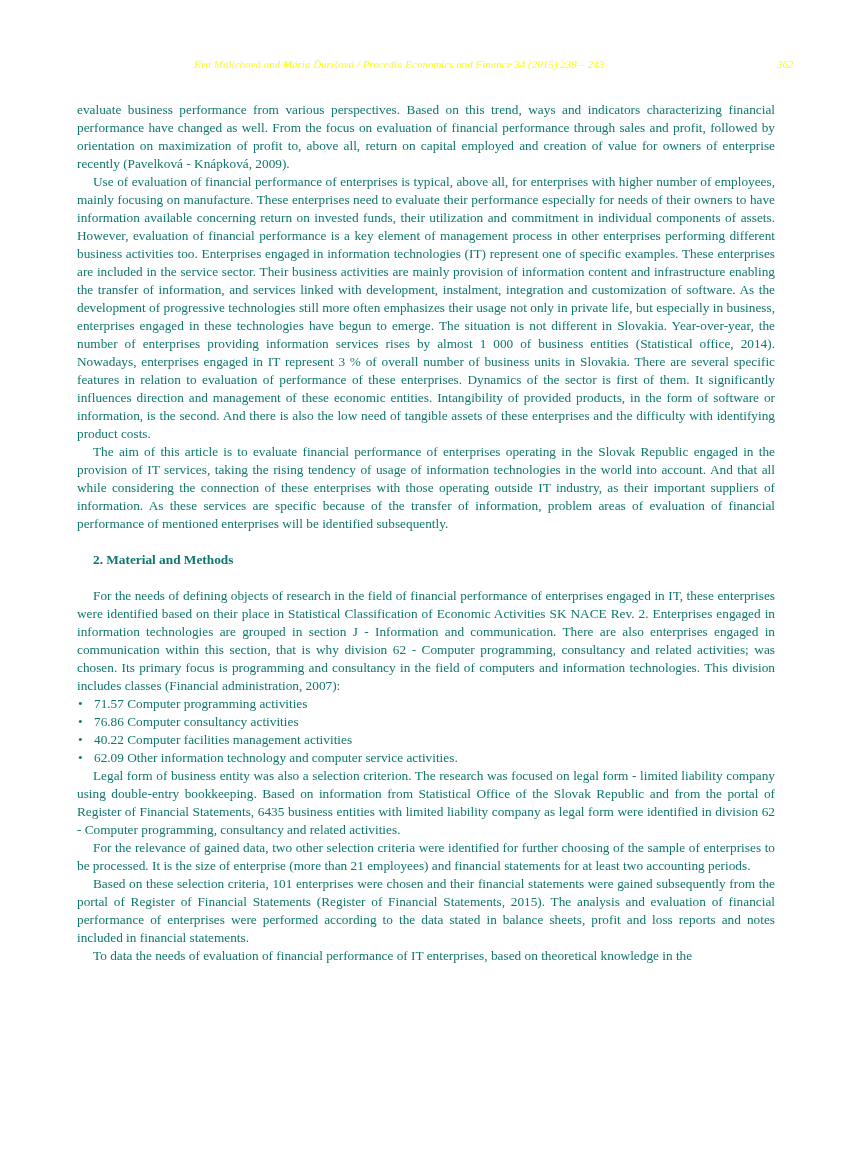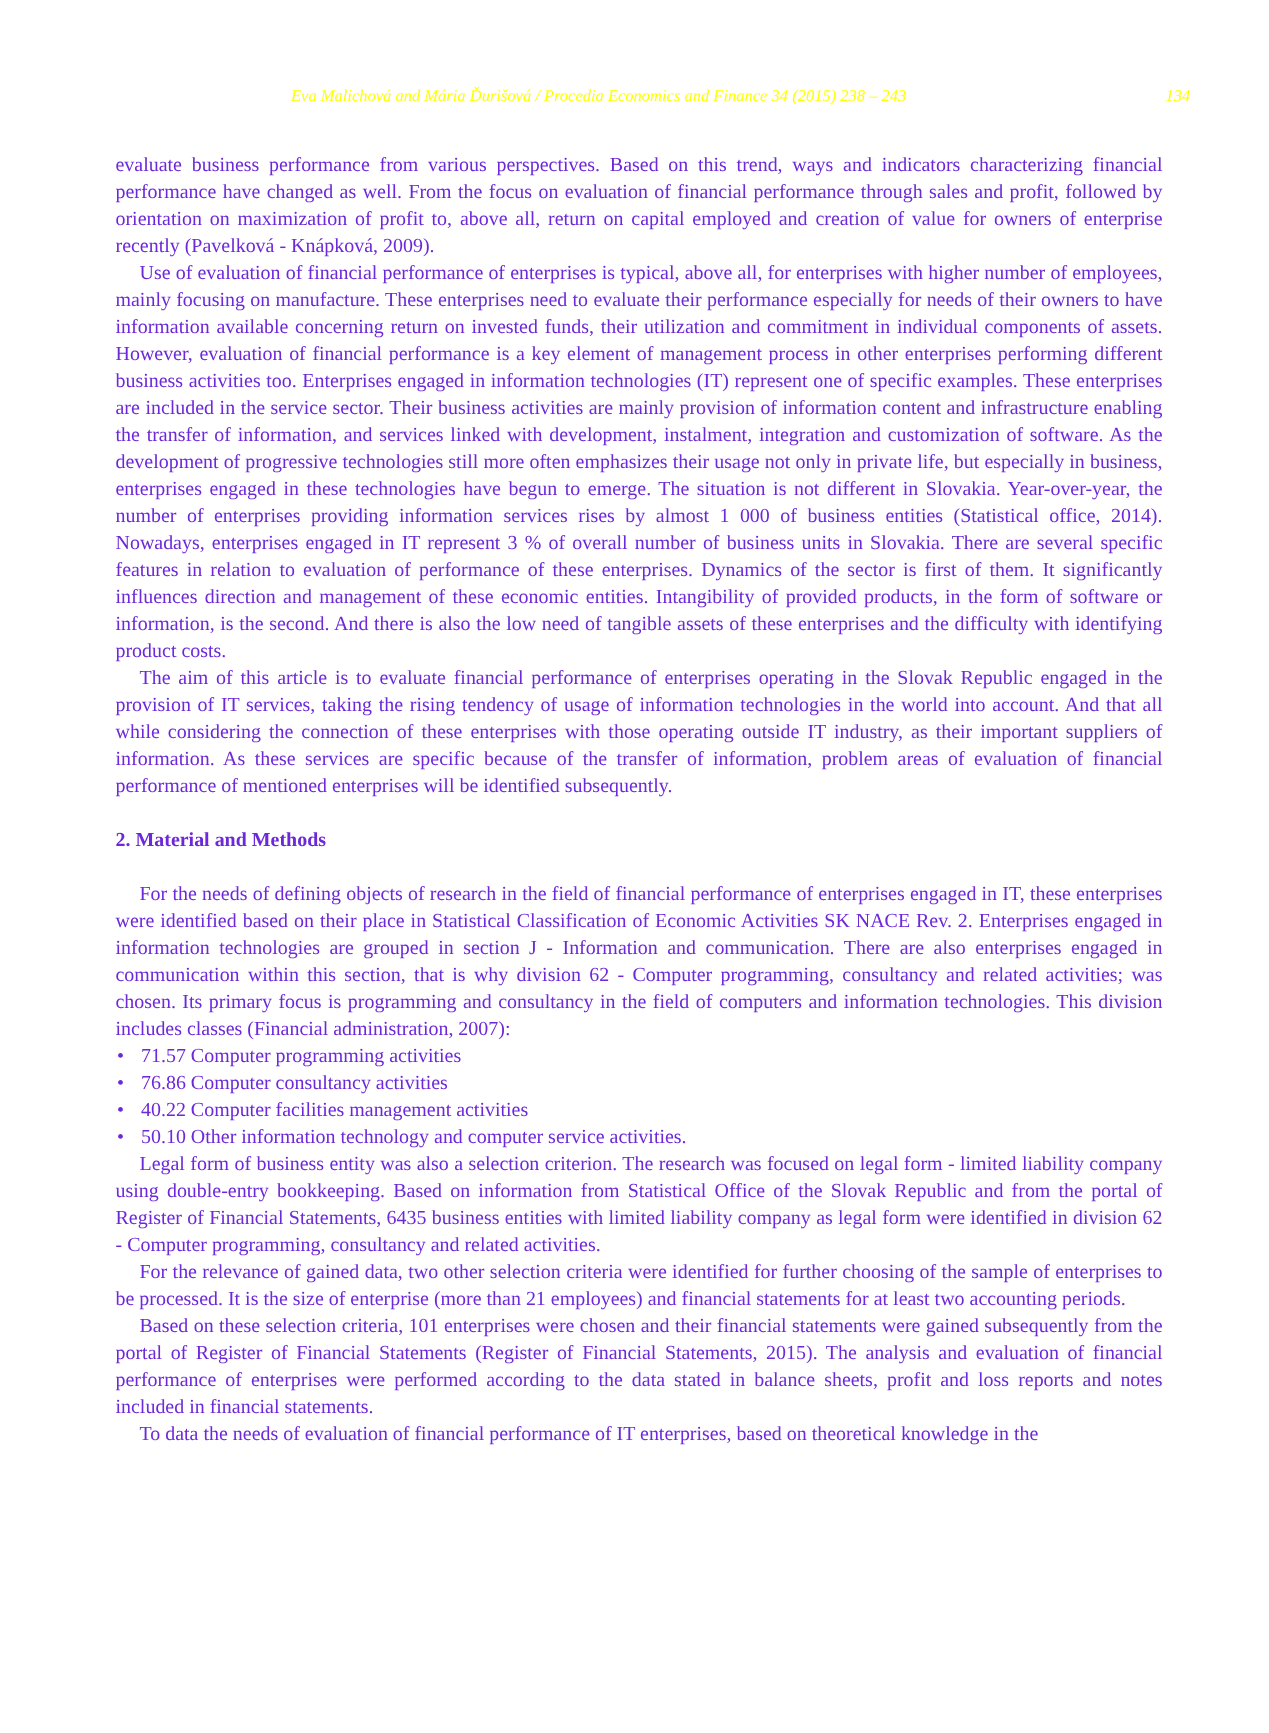--- a/index.html
+++ b/index.html
@@ -8,55 +8,55 @@
   .running-head {
     position: absolute; top: 58px; left: 0; width: 846px; height: 18px;
     font-family: "Liberation Serif", serif; font-style: italic; font-size: 11px;
     color: #ffff00;
   }
   .running-head .authors { position: absolute; left: 194px; top: 0; white-space: nowrap; }
   .running-head .pageno { position: absolute; left: 777px; top: 0; }
   .body-text {
     position: absolute; left: 77px; top: 101px; width: 698px;
     font-family: "Liberation Serif", serif; font-size: 13.3px; line-height: 18px;
-    color: #6d28d9; text-align: justify;
+    color: #0f766e; text-align: justify;
   }
   .body-text p { margin: 0; text-indent: 16px; }
   .body-text p.noindent { text-indent: 0; }
   .section-heading {
     font-family: "Liberation Serif", serif; font-weight: bold; font-size: 13.3px;
-    margin: 18px 0 18px 0; line-height: 18px;
+    margin: 18px 0 18px 16px; line-height: 18px;
   }
   ul.bullets { list-style: none; margin: 0; padding: 0; }
   ul.bullets li { position: relative; padding-left: 17px; line-height: 18px; }
   ul.bullets li .bullet { position: absolute; left: 1px; top: 0; }
 </style>
 </head>
 <body>
 
 <div class="page">
 
   <div class="running-head">
     <span class="authors">Eva Malichová and Mária Ďurišová / Procedia Economics and Finance 34 (2015) 238 – 243</span>
-    <span class="pageno">134</span>
+    <span class="pageno">362</span>
   </div>
 
   <div class="body-text">
     <p class="noindent">evaluate business performance from various perspectives. Based on this trend, ways and indicators characterizing financial performance have changed as well. From the focus on evaluation of financial performance through sales and profit, followed by orientation on maximization of profit to, above all, return on capital employed and creation of value for owners of enterprise recently (Pavelková - Knápková, 2009).</p>
     <p>Use of evaluation of financial performance of enterprises is typical, above all, for enterprises with higher number of employees, mainly focusing on manufacture. These enterprises need to evaluate their performance especially for needs of their owners to have information available concerning return on invested funds, their utilization and commitment in individual components of assets. However, evaluation of financial performance is a key element of management process in other enterprises performing different business activities too. Enterprises engaged in information technologies (IT) represent one of specific examples. These enterprises are included in the service sector. Their business activities are mainly provision of information content and infrastructure enabling the transfer of information, and services linked with development, instalment, integration and customization of software. As the development of progressive technologies still more often emphasizes their usage not only in private life, but especially in business, enterprises engaged in these technologies have begun to emerge. The situation is not different in Slovakia. Year-over-year, the number of enterprises providing information services rises by almost 1 000 of business entities (Statistical office, 2014). Nowadays, enterprises engaged in IT represent 3 % of overall number of business units in Slovakia. There are several specific features in relation to evaluation of performance of these enterprises. Dynamics of the sector is first of them. It significantly influences direction and management of these economic entities. Intangibility of provided products, in the form of software or information, is the second. And there is also the low need of tangible assets of these enterprises and the difficulty with identifying product costs.</p>
     <p>The aim of this article is to evaluate financial performance of enterprises operating in the Slovak Republic engaged in the provision of IT services, taking the rising tendency of usage of information technologies in the world into account. And that all while considering the connection of these enterprises with those operating outside IT industry, as their important suppliers of information. As these services are specific because of the transfer of information, problem areas of evaluation of financial performance of mentioned enterprises will be identified subsequently.</p>
 
     <div class="section-heading">2. Material and Methods</div>
 
     <p>For the needs of defining objects of research in the field of financial performance of enterprises engaged in IT, these enterprises were identified based on their place in Statistical Classification of Economic Activities SK NACE Rev. 2. Enterprises engaged in information technologies are grouped in section J - Information and communication. There are also enterprises engaged in communication within this section, that is why division 62 - Computer programming, consultancy and related activities; was chosen. Its primary focus is programming and consultancy in the field of computers and information technologies. This division includes classes (Financial administration, 2007):</p>
     <ul class="bullets">
       <li><span class="bullet">•</span><span>71.57 Computer programming activities</span></li>
       <li><span class="bullet">•</span><span>76.86 Computer consultancy activities</span></li>
       <li><span class="bullet">•</span><span>40.22 Computer facilities management activities</span></li>
-      <li><span class="bullet">•</span><span>50.10 Other information technology and computer service activities.</span></li>
+      <li><span class="bullet">•</span><span>62.09 Other information technology and computer service activities.</span></li>
     </ul>
     <p>Legal form of business entity was also a selection criterion. The research was focused on legal form - limited liability company using double-entry bookkeeping. Based on information from Statistical Office of the Slovak Republic and from the portal of Register of Financial Statements, 6435 business entities with limited liability company as legal form were identified in division 62 - Computer programming, consultancy and related activities.</p>
     <p>For the relevance of gained data, two other selection criteria were identified for further choosing of the sample of enterprises to be processed. It is the size of enterprise (more than 21 employees) and financial statements for at least two accounting periods.</p>
     <p>Based on these selection criteria, 101 enterprises were chosen and their financial statements were gained subsequently from the portal of Register of Financial Statements (Register of Financial Statements, 2015). The analysis and evaluation of financial performance of enterprises were performed according to the data stated in balance sheets, profit and loss reports and notes included in financial statements.</p>
     <p>To data the needs of evaluation of financial performance of IT enterprises, based on theoretical knowledge in the</p>
   </div>
 
 </div>
 
 </body></html>

